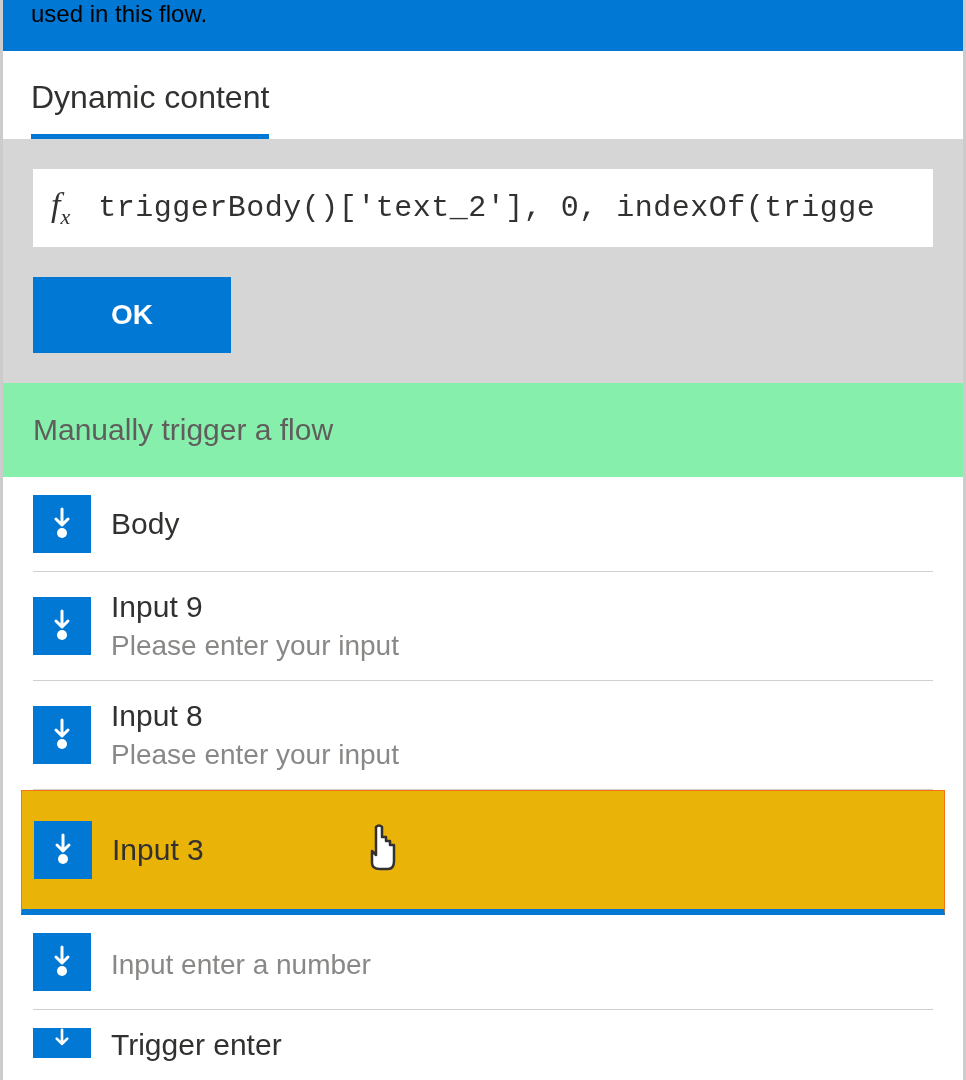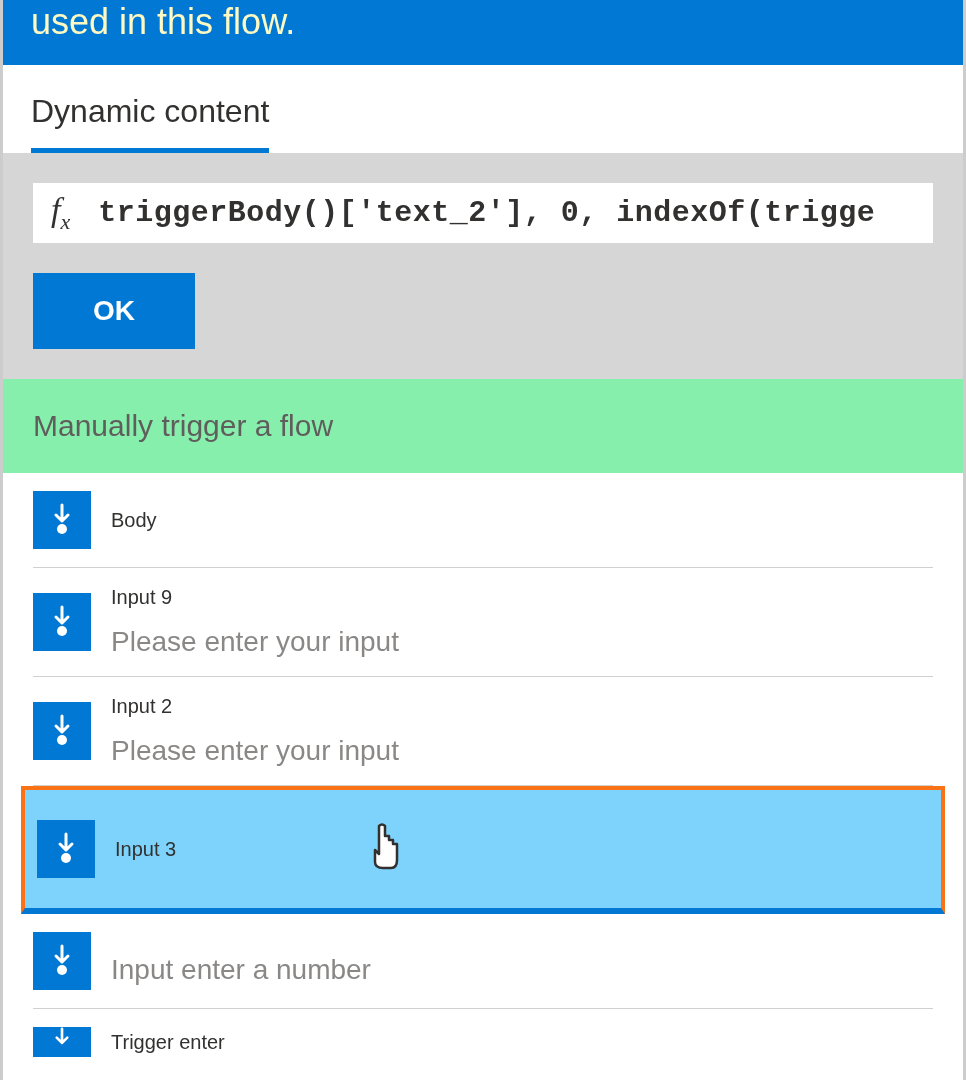--- a/index.html
+++ b/index.html
@@ -13,22 +13,22 @@
   }
   .container {
     width: 100%;
     height: 100%;
     border-left: 3px solid #ccc;
     border-right: 3px solid #ccc;
     position: relative;
   }
   .banner {
     background: #0078d4;
-    color: #fef9c3;
-    font-size: 36px;
+    color: #000000;
+    font-size: 24px;
     font-weight: 400;
     padding: 0 28px 22px 28px;
     line-height: 1.2;
   }
   .tabs {
     display: flex;
     gap: 36px;
     padding: 28px 28px 0 28px;
     background: #fff;
   }
@@ -44,49 +44,48 @@
     border-bottom: 5px solid #0078d4;
   }
   .expr-area {
     background: #d6d6d6;
     padding: 30px 30px 30px 30px;
   }
   .expr-box {
     background: #fff;
     display: flex;
     align-items: center;
-    height: 60px;
+    height: 78px;
     padding: 0 18px;
   }
   .fx {
     font-family: "Times New Roman", serif;
     font-style: italic;
     font-size: 34px;
     color: #323130;
     margin-right: 28px;
   }
   .expr-input {
     flex: 1;
     font-family: Consolas, "Courier New", monospace;
     font-size: 30px;
     border: none;
     outline: none;
     white-space: nowrap;
     overflow: hidden;
     color: #323130;
     letter-spacing: 0.5px;
-    font-weight: bold;
   }
   .ok-btn {
     background: #0078d4;
     color: #fff;
     font-size: 28px;
     font-weight: 600;
     border: none;
-    padding: 22px 60px;
+    padding: 22px 78px;
     margin-top: 30px;
     cursor: pointer;
   }
   .section-header {
     background: #86efac;
     color: #605e5c;
     font-size: 30px;
     padding: 30px 30px;
   }
   .items {
@@ -109,31 +108,31 @@
     display: flex;
     align-items: center;
     justify-content: center;
     margin-right: 20px;
   }
   .item-text {
     display: flex;
     flex-direction: column;
   }
   .item-title {
-    font-size: 20px;
+    font-size: 30px;
     color: #323130;
   }
   .item-desc {
     font-size: 28px;
     color: #8a8886;
-    margin-top: 17px;
+    margin-top: 6px;
   }
   .item.highlight {
-    background: #7dd3fc;
-    border: 4px solid #f97316;
+    background: #eab308;
+    border: 1px solid #f97316;
     margin: 0 -12px;
     padding: 30px 12px;
     border-bottom: 6px solid #0078d4;
   }
   .item.highlight .item-icon { margin-left: 0; }
   .cursor {
     position: absolute;
     left: 340px;
     top: 30px;
     pointer-events: none;
@@ -192,21 +191,21 @@
     </div>
 
     <div class="item">
       <div class="item-icon">
         <svg width="30" height="34" viewBox="0 0 30 34">
             <path d="M15 2 L15 18 M15 18 L9 12 M15 18 L21 12" stroke="#fff" stroke-width="3" fill="none" stroke-linecap="round"></path>
             <circle cx="15" cy="26" r="5" fill="#fff"></circle>
           </svg>
       </div>
       <div class="item-text">
-        <span class="item-title">Input 2</span>
+        <span class="item-title">Input 8</span>
         <span class="item-desc">Please enter your input</span>
       </div>
     </div>
 
     <div class="item highlight">
       <div class="item-icon">
         <svg width="30" height="34" viewBox="0 0 30 34">
             <path d="M15 2 L15 18 M15 18 L9 12 M15 18 L21 12" stroke="#fff" stroke-width="3" fill="none" stroke-linecap="round"></path>
             <circle cx="15" cy="26" r="5" fill="#fff"></circle>
           </svg>

